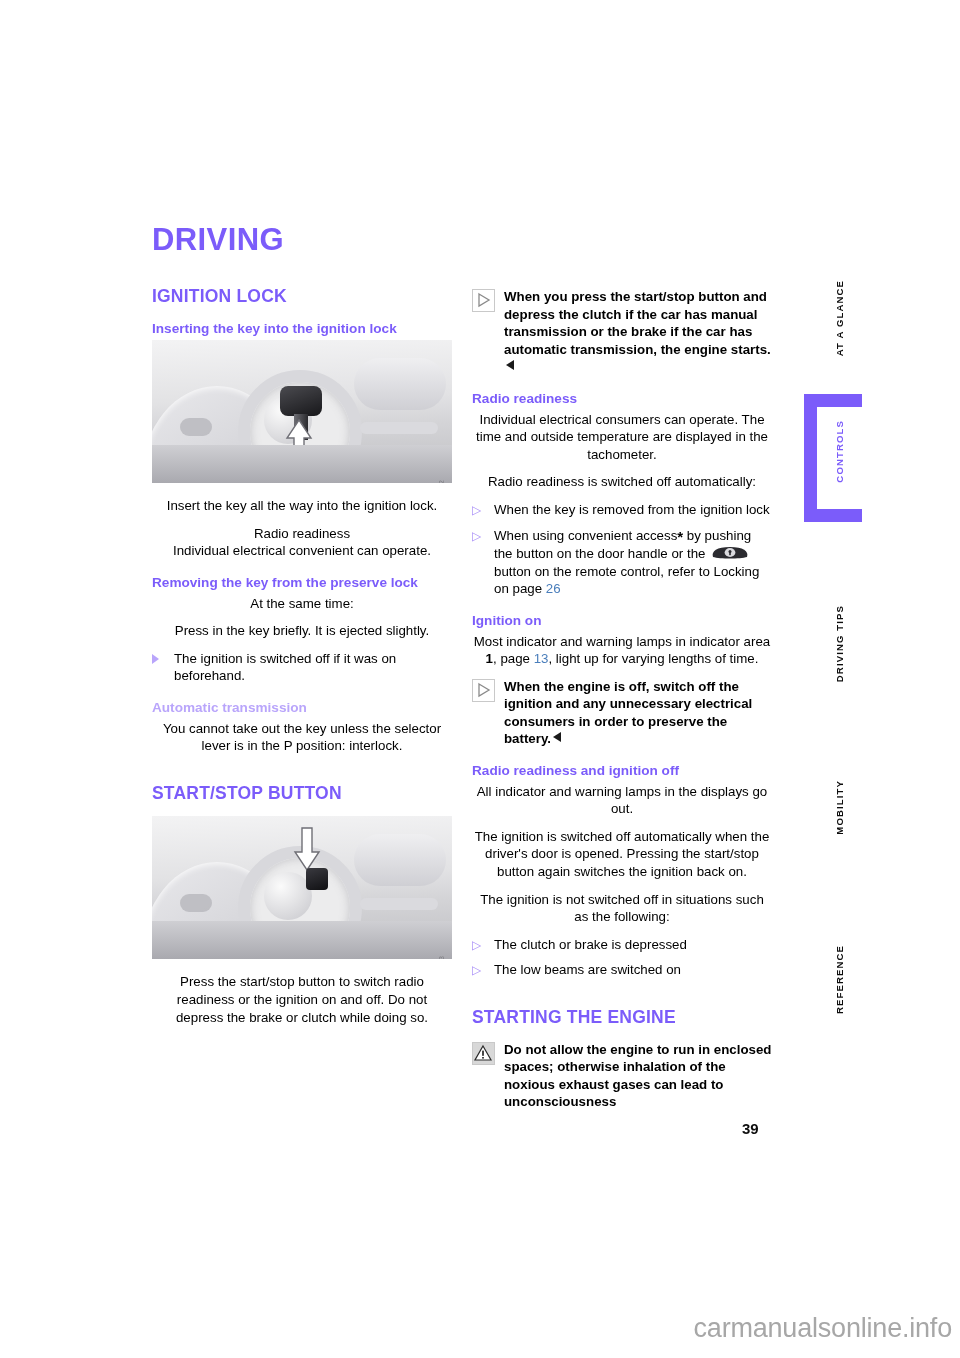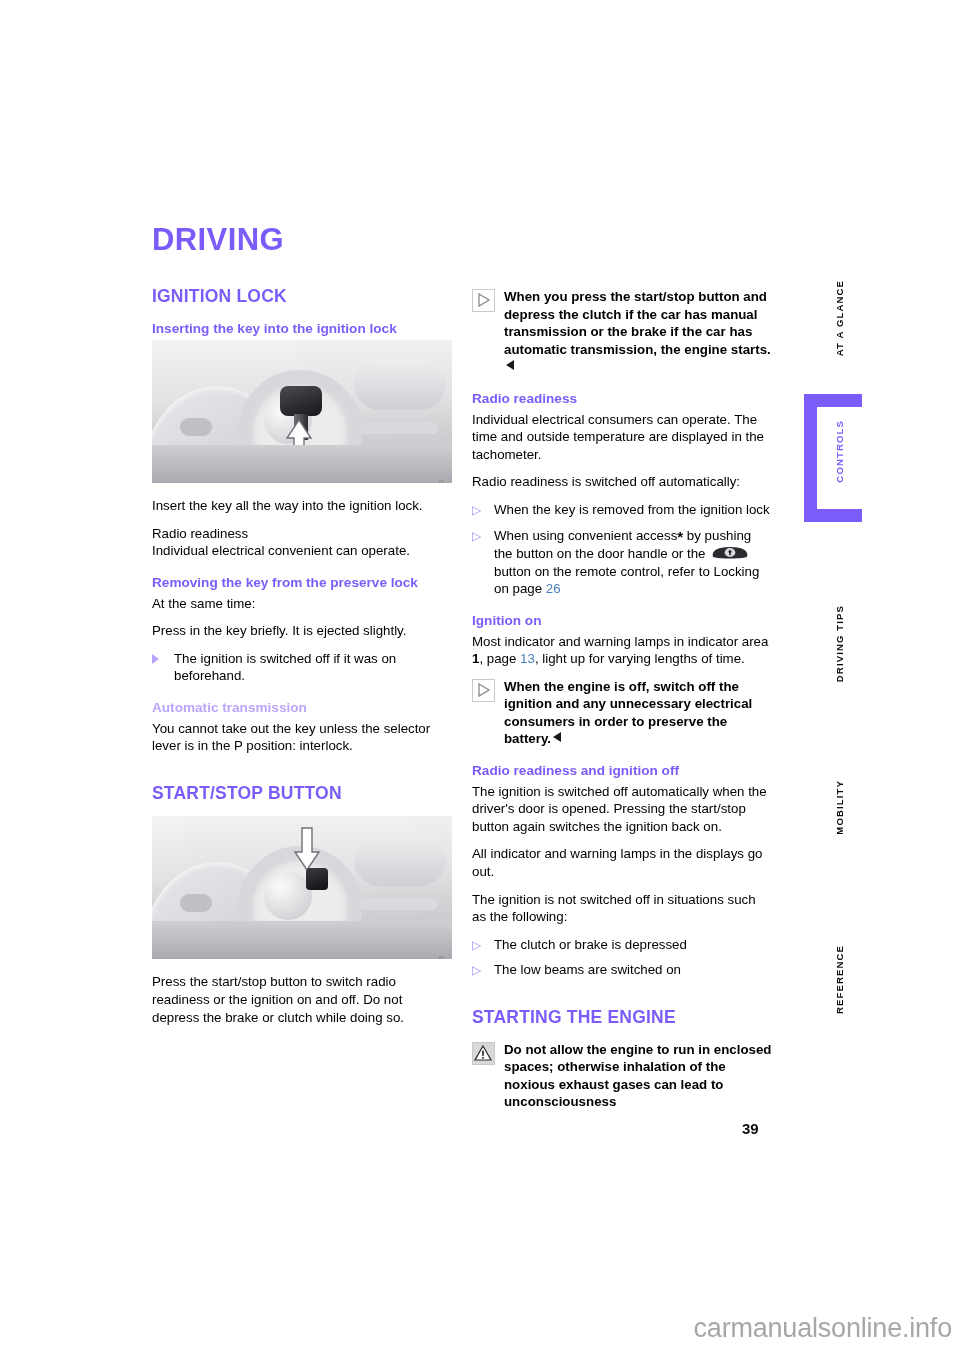--- a/index.html
+++ b/index.html
@@ -60,20 +60,21 @@
     font-size: 13.6px;
     font-weight: bold;
     color: #7B5CFA;
     margin: 14px 0 3px 0;
   }
   h3.sub.light { color: #B9A5FB; }
   h3.sub.first { margin-top: 0; }
 
   p.body {
     margin: 0 0 10px 0;
+    text-align: center;
   }
   p.body.tight { margin-bottom: 0; }
 
   
   ul.bullets {
     list-style: none;
     margin: 0 0 10px 0;
     padding: 0;
   }
   ul.bullets li {
@@ -407,22 +408,22 @@
     <div class="note">
       <div class="note-icon icon-info">
         <svg width="20" height="20" viewBox="0 0 20 20">
           <polygon points="6,4 16,10 6,16" fill="#ffffff" stroke="#8a8a8a" stroke-width="1.3"></polygon>
         </svg>
       </div>
       <div class="note-text"><span>When the engine is off, switch off the ignition and any unnecessary electrical consumers in order to preserve the battery.</span><span class="endmark"></span></div>
     </div>
 
     <h3 class="sub">Radio readiness and ignition off</h3>
+    <p class="body">All indicator and warning lamps in the displays go out.</p>
     <p class="body">The ignition is switched off automatically when the driver's door is opened. Pressing the start/stop button again switches the ignition back on.</p>
-    <p class="body">All indicator and warning lamps in the displays go out.</p>
     <p class="body">The ignition is not switched off in situations such as the following:</p>
     <ul class="bullets">
       <li>
         <span class="tri-hollow">▷</span>
         <span>The clutch or brake is depressed</span>
       </li>
       <li>
         <span class="tri-hollow">▷</span>
         <span>The low beams are switched on</span>
       </li>

